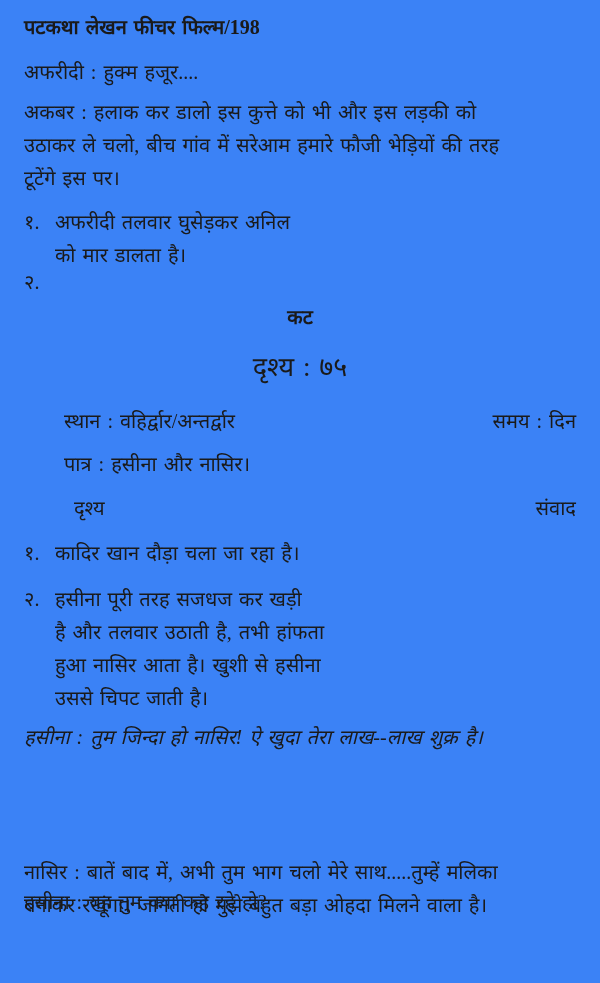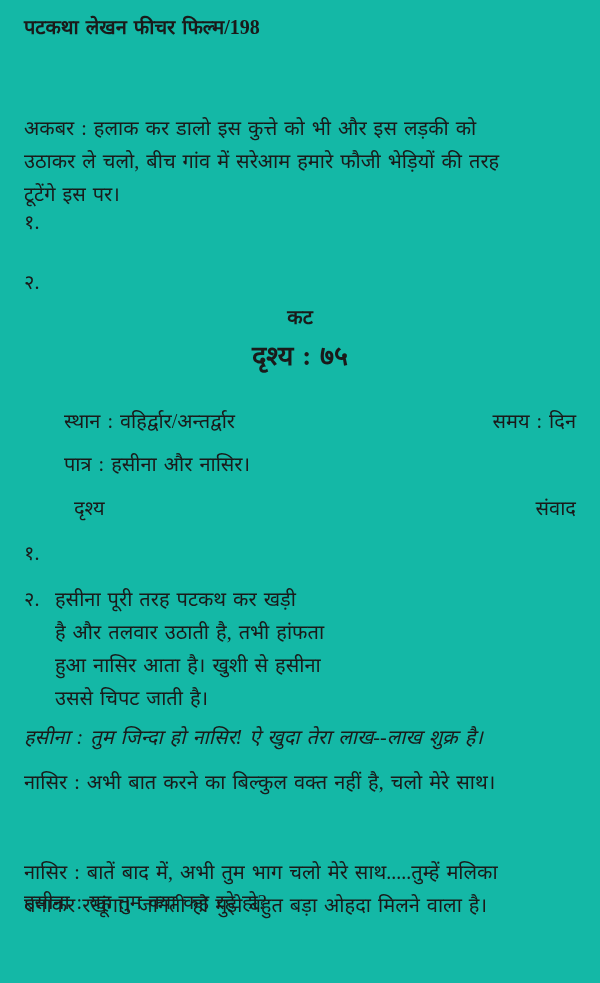--- a/index.html
+++ b/index.html
@@ -1,45 +1,45 @@
 <!DOCTYPE html>
 <html lang="hi"><head>
 <meta charset="utf-8">
 <style>
   html, body { margin: 0; padding: 0; background: #e8e8e6; }
   .page {
     position: relative;
     width: 600px;
     height: 983px;
     margin: 0 auto;
-    background: #14b8a6;
+    background: #3b82f6;
     color: #1a1a1a;
     font-family: "Liberation Serif", "DejaVu Serif", serif;
     font-size: 20px;
     line-height: 33px;
     font-weight: 500;
     word-spacing: 2px;
     overflow: hidden;
     box-sizing: border-box;
   }
   .block { position: absolute; left: 24px; right: 24px; white-space: pre-line; }
   .running-header { font-weight: 700; }
   .cut { text-align: center; font-weight: 700; }
-  .scene-heading { font-size: 27px; font-weight: 700; text-align: center; line-height: 40px; margin: 0; }
+  .scene-heading { font-size: 27px; font-weight: 400; text-align: center; line-height: 40px; margin: 11px; }
   .row { display: flex; justify-content: space-between; }
   .indent { left: 64px; }
   .cols-row { left: 54px; margin-left: 20px; }
   .action { display: flex; }
   .action .num { flex: 0 0 31px; width: 31px; }
   .action .txt { white-space: pre-line; }
 
   
   .b-header    { top: 11px; }
   .b-d1        { top: 56px; }
-  .b-d2        { top: 112px; }
+  .b-d2        { top: 96px; }
   .b-a1        { top: 206px; }
   .b-a2        { top: 266px; }
   .b-cut       { top: 301px; text-align: center; }
   .b-heading   { top: 336px; }
   .b-meta      { top: 405px; }
   .b-chars     { top: 448px; }
   .b-cols      { top: 492px; }
   .b-sa1       { top: 537px; }
   .b-sa2       { top: 583px; }
   .b-sd1       { top: 721px; font-style: italic; }
@@ -48,27 +48,30 @@
   .b-sd4       { top: 856px; }
   .b-sd5       { top: 886px; }
 </style>
 </head>
 <body>
 
 <div class="page">
 
   <div class="block b-header running-header">पटकथा लेखन फीचर फिल्म/198</div>
 
+  <div class="block b-d1">अफरीदी : हुक्म हजूर....</div>
 
   <div class="block b-d2">अकबर : हलाक कर डालो इस कुत्ते को भी और इस लड़की को
 उठाकर ले चलो, बीच गांव में सरेआम हमारे फौजी भेड़ियों की तरह
 टूटेंगे इस पर।</div>
 
   <div class="block b-a1 action">
     <span class="num">१.</span>
+    <span class="txt">अफरीदी तलवार घुसेड़कर अनिल
+को मार डालता है।</span>
   </div>
 
   <div class="block b-a2 action">
     <span class="num">२.</span>
   </div>
 
   <div class="block b-cut cut">कट</div>
 
   <h1 class="block b-heading scene-heading">दृश्य : ७५</h1>
 
@@ -79,33 +82,33 @@
 
   <div class="block b-chars indent">पात्र : हसीना और नासिर।</div>
 
   <div class="block b-cols row cols-row">
     <span>दृश्य</span>
     <span>संवाद</span>
   </div>
 
   <div class="block b-sa1 action">
     <span class="num">१.</span>
+    <span class="txt">कादिर खान दौड़ा चला जा रहा है।</span>
   </div>
 
   <div class="block b-sa2 action">
     <span class="num">२.</span>
-    <span class="txt">हसीना पूरी तरह पटकथ कर खड़ी
+    <span class="txt">हसीना पूरी तरह सजधज कर खड़ी
 है और तलवार उठाती है, तभी हांफता
 हुआ नासिर आता है। खुशी से हसीना
 उससे चिपट जाती है।</span>
   </div>
 
   <div class="block b-sd1">हसीना : तुम जिन्दा हो नासिर! ऐ खुदा तेरा लाख--लाख शुक्र है।</div>
 
-  <div class="block b-sd2">नासिर : अभी बात करने का बिल्कुल वक्त नहीं है, चलो मेरे साथ।</div>
 
 
   <div class="block b-sd4">नासिर : बातें बाद में, अभी तुम भाग चलो मेरे साथ.....तुम्हें मलिका
 बनाकर रखूंगा। जानती हो मुझे बहुत बड़ा ओहदा मिलने वाला है।</div>
 
   <div class="block b-sd5">हसीना : यह तुम क्या कह रहे हो?</div>
 
 </div>
 
 </body></html>

